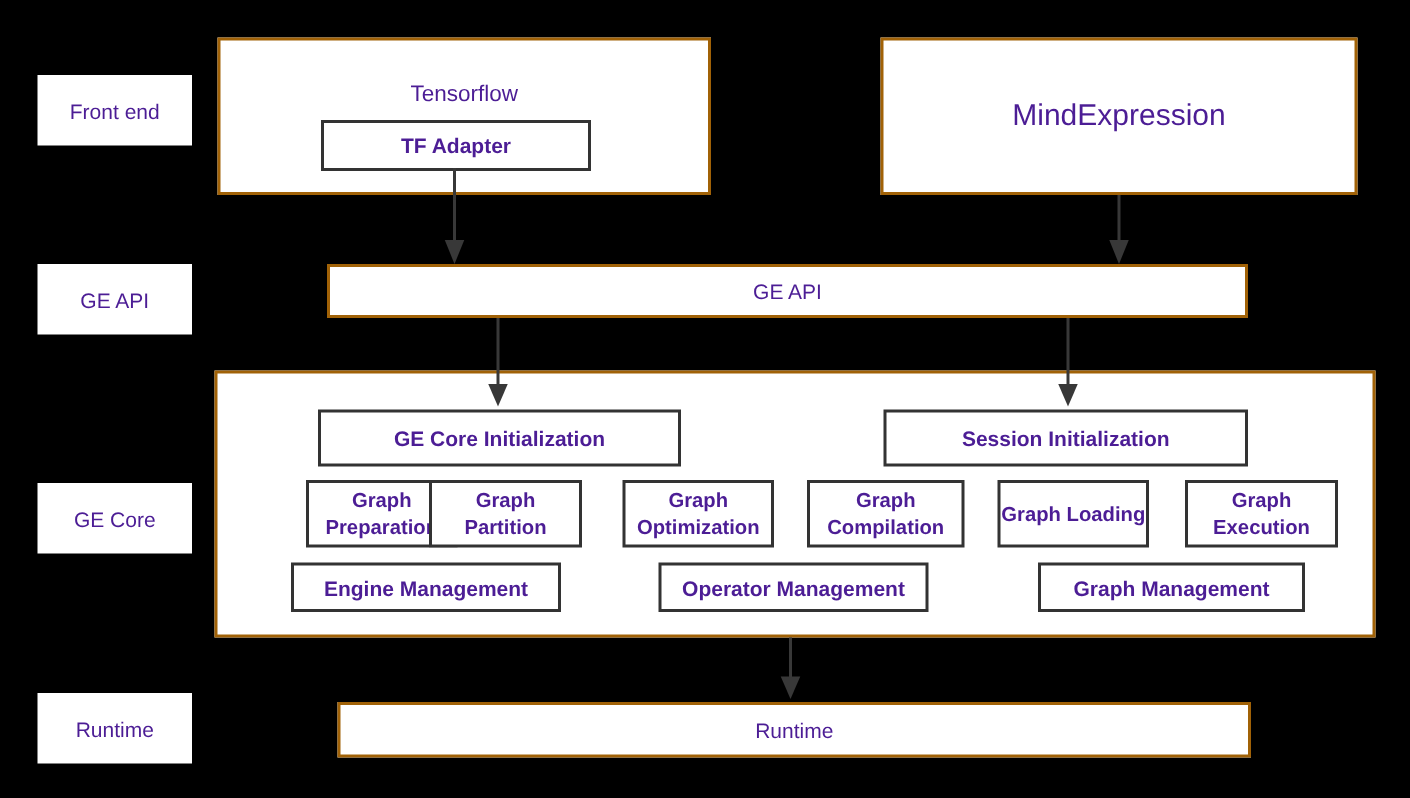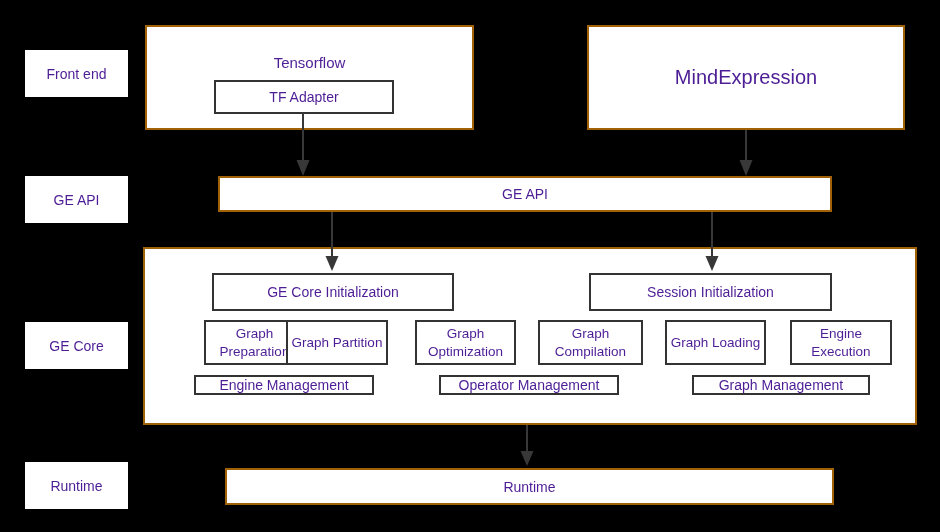--- a/index.html
+++ b/index.html
@@ -33,20 +33,21 @@
     position: absolute;
     background: #ffffff;
     border: 2px solid #333333;
     box-sizing: border-box;
     display: flex;
     align-items: center;
     justify-content: center;
     font-size: 14px;
     text-align: center;
     line-height: 18px;
+    font-weight: bold;
   }
   .center-text {
     display: flex;
     align-items: center;
     justify-content: center;
   }
   #tensorflow       { left: 145px; top: 25px;  width: 329px; height: 105px; }
   #tensorflow-title { position: absolute; top: 27px; left: 0; width: 100%; text-align: center; font-size: 15px; }
   #tf-adapter       { left: 67px;  top: 53px;  width: 180px; height: 34px; }
   #mindexpression   { left: 587px; top: 25px;  width: 318px; height: 105px; font-size: 20px; }
@@ -58,21 +59,21 @@
   #session-init     { left: 444px; top: 24px;  width: 243px; height: 38px; }
 
   .module           { top: 71px; height: 45px; font-size: 13.5px; }
   #mod-prep         { left: 23px;  width: 101px; margin-left: 36px; }
   #mod-part         { left: 141px; width: 102px; }
   #mod-opt          { left: 270px; width: 101px; }
   #mod-comp         { left: 393px; width: 105px; }
   #mod-load         { left: 520px; width: 101px; }
   #mod-exec         { left: 645px; width: 102px; }
 
-  .mgmt             { top: 126px; height: 20px; font-size: 14px; }
+  .mgmt             { top: 126px; height: 33px; font-size: 14px; }
   #mgmt-engine      { left: 49px;  width: 180px; }
   #mgmt-operator    { left: 294px; width: 180px; }
   #mgmt-graph       { left: 547px; width: 178px; }
 
   #arrows-layer {
     position: absolute;
     left: 0; top: 0;
     width: 940px; height: 532px;
     pointer-events: none;
   }
@@ -98,21 +99,21 @@
 
   <div class="panel" id="ge-core">
     <div class="inner-box" id="ge-core-init">GE Core Initialization</div>
     <div class="inner-box" id="session-init">Session Initialization</div>
 
     <div class="inner-box module" id="mod-prep">Graph Preparation</div>
     <div class="inner-box module" id="mod-part">Graph Partition</div>
     <div class="inner-box module" id="mod-opt">Graph Optimization</div>
     <div class="inner-box module" id="mod-comp">Graph Compilation</div>
     <div class="inner-box module" id="mod-load">Graph Loading</div>
-    <div class="inner-box module" id="mod-exec">Engine Execution</div>
+    <div class="inner-box module" id="mod-exec">Graph Execution</div>
 
     <div class="inner-box mgmt" id="mgmt-engine">Engine Management</div>
     <div class="inner-box mgmt" id="mgmt-operator">Operator Management</div>
     <div class="inner-box mgmt" id="mgmt-graph">Graph Management</div>
   </div>
 
   <div class="panel center-text" id="runtime-bar">Runtime</div>
 
   <svg id="arrows-layer" viewBox="0 0 940 532" xmlns="http://www.w3.org/2000/svg">
     <g stroke="#383838" fill="#383838">

